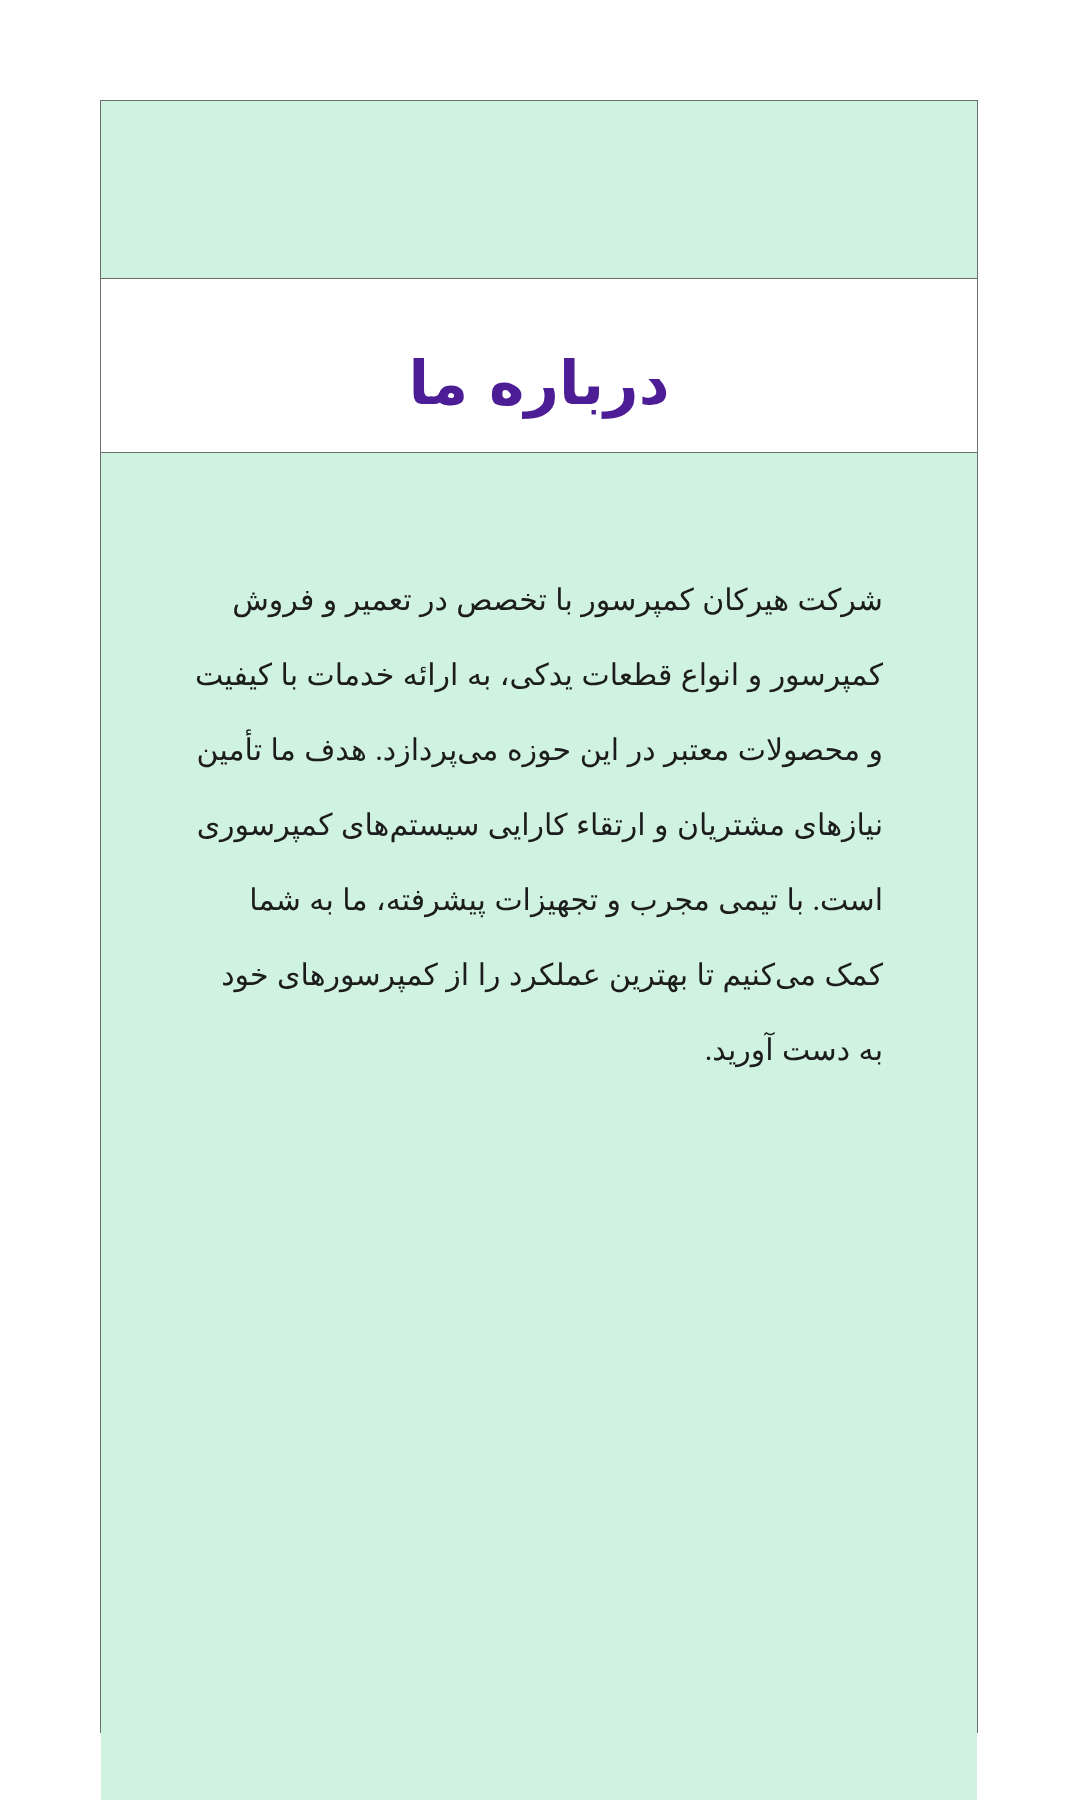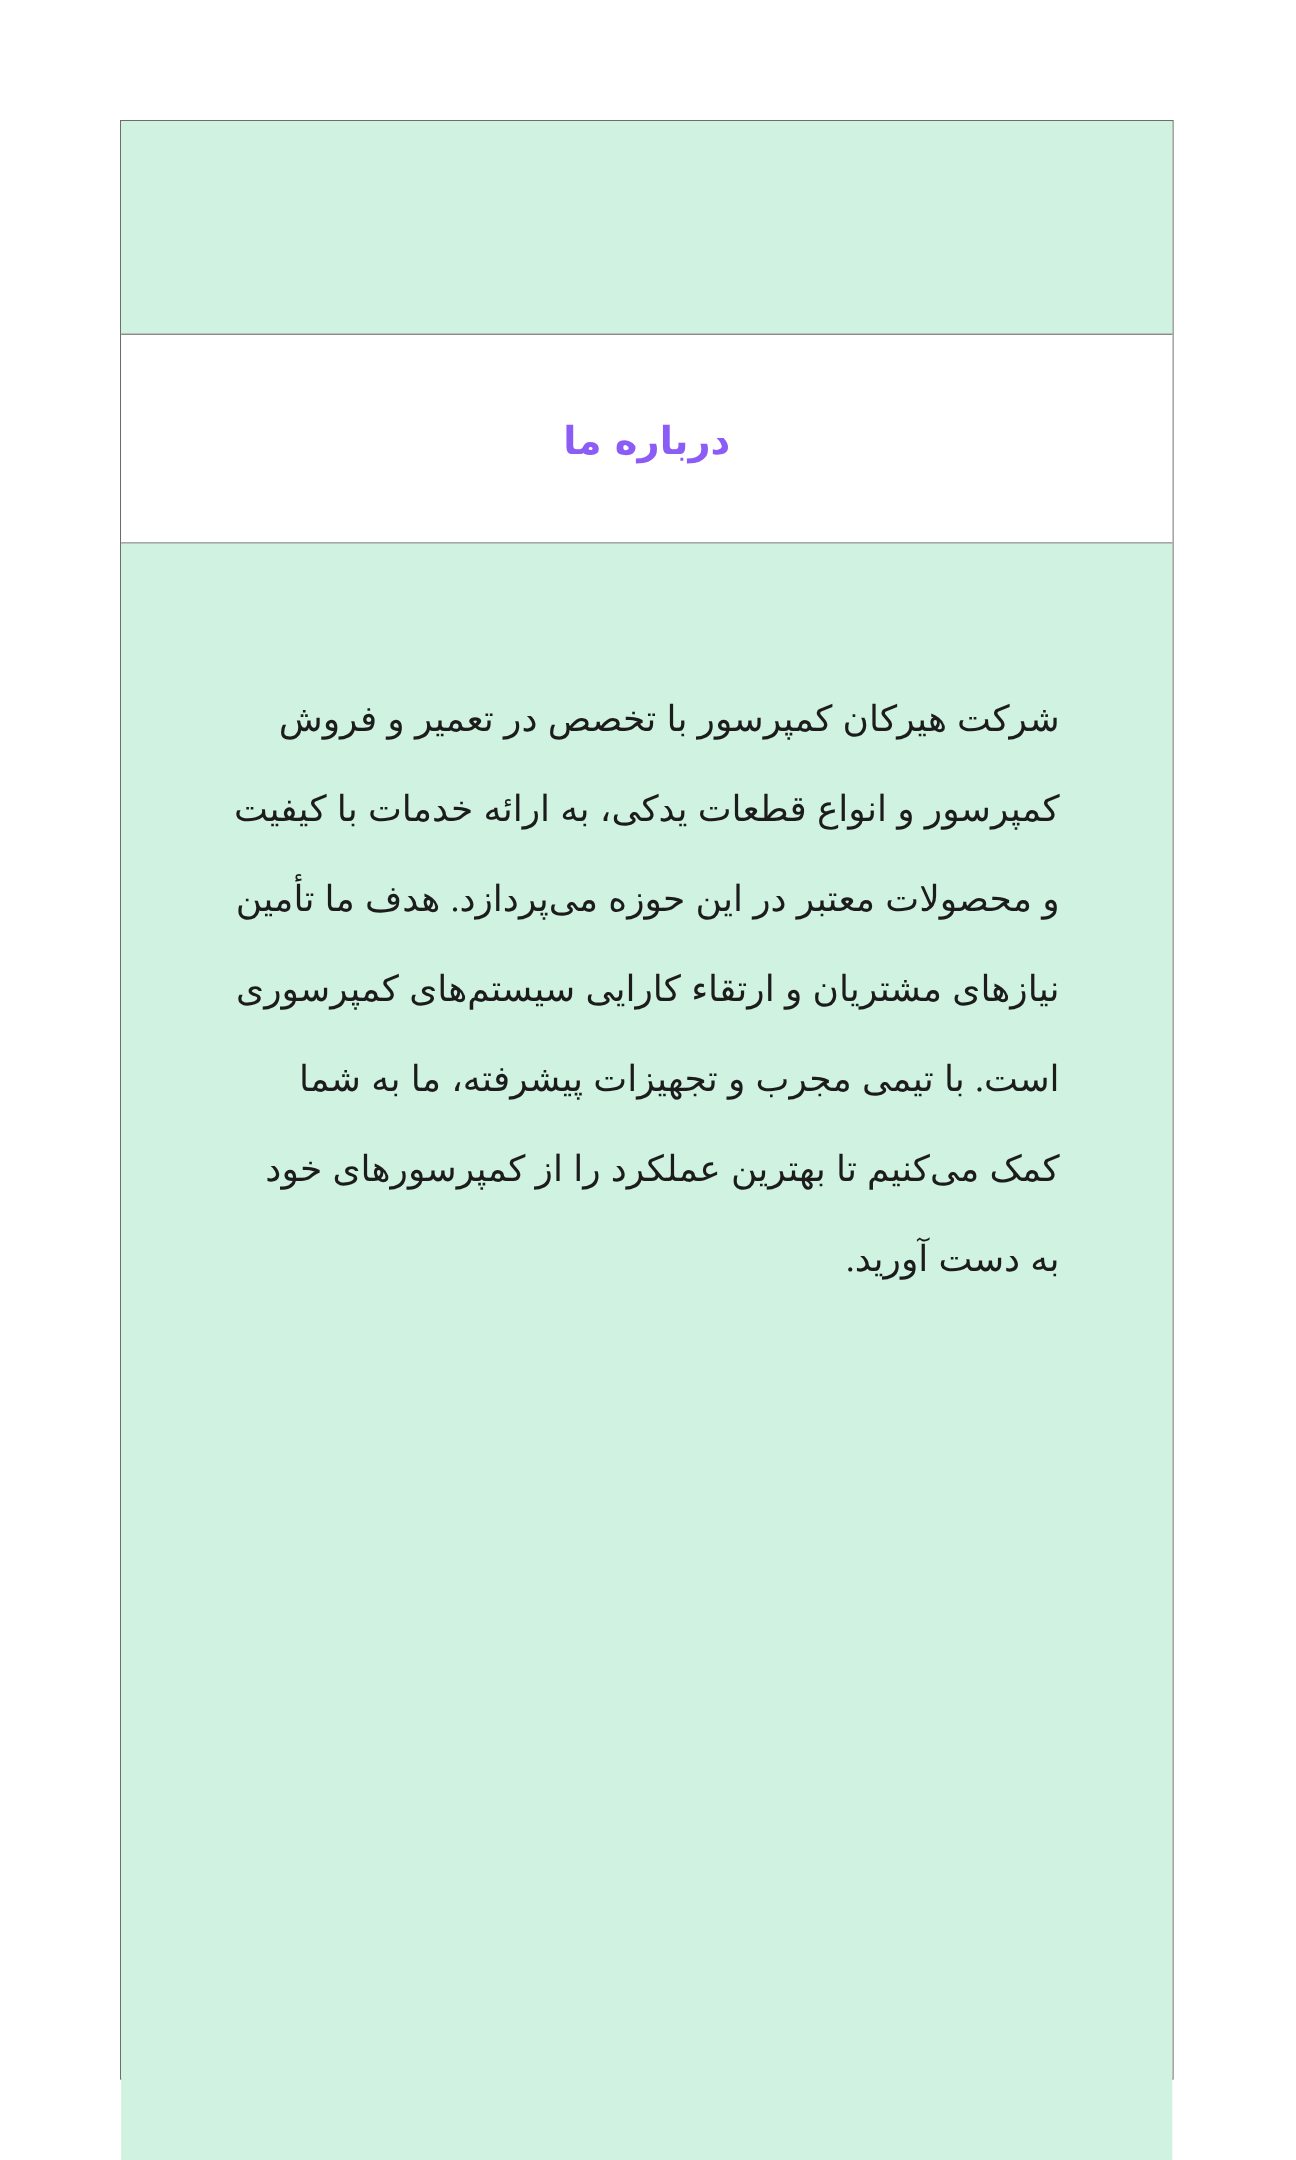--- a/index.html
+++ b/index.html
@@ -33,25 +33,25 @@
   }
   .band-heading{
     height:175px;
     background:#ffffff;
     border-top:1px solid var(--border);
     border-bottom:1px solid var(--border);
   }
   .band-heading h2{
     margin:0;
     padding-top:70px;
-    font-size:32px;
+    font-size:60px;
     line-height:1.15;
     font-weight:bold;
     text-align:center;
-    color:#8b5cf6;
+    color:#4c1d95;
     direction:rtl;
   }
   .band-body{
     height:1646px;
     background:var(--mint);
     padding:109px 94px 0 94px;
     font-family:Liberation Serif, serif;
   }
   .band-body p{
     margin:0;

